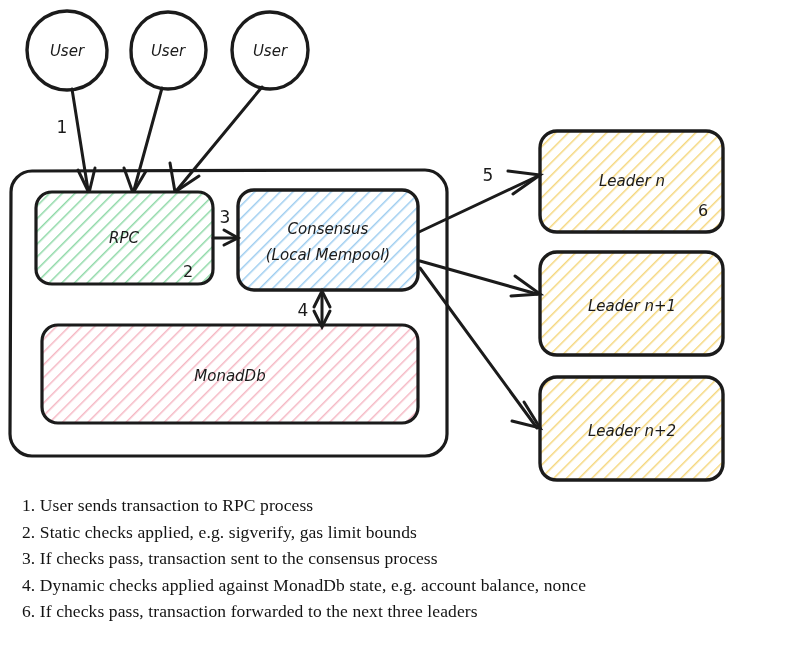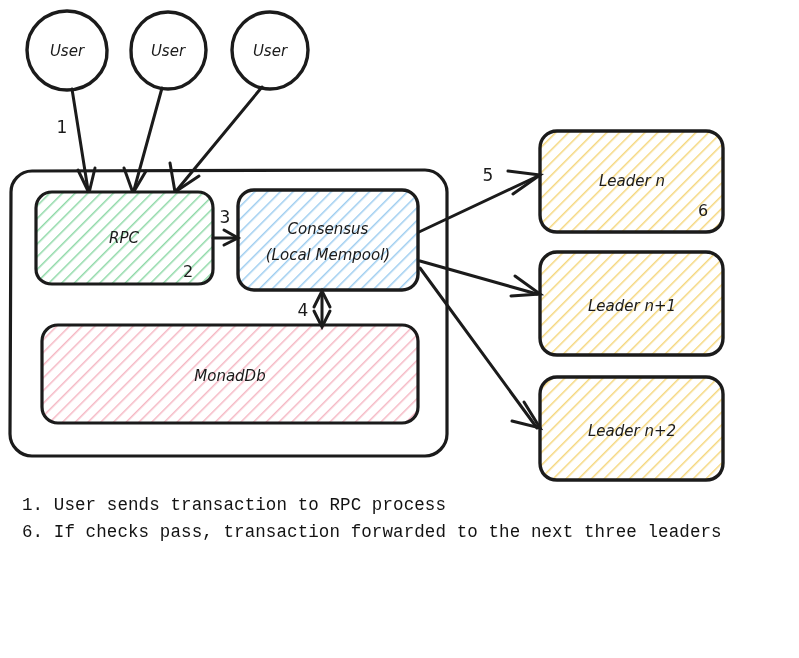--- a/index.html
+++ b/index.html
@@ -50,21 +50,21 @@
     text-anchor: middle;
     dominant-baseline: middle;
   }
   .legend {
     position: absolute;
     left: 22px;
     top: 492px;
     width: 770px;
   }
   .legend-line {
-    font-family: Liberation Mono, monospace;
+    font-family: Liberation Serif, serif;
     font-size: 17.5px;
     line-height: 26.5px;
     color: #131313;
     white-space: nowrap;
     letter-spacing: 0.1px;
   }
   .stroke-main { stroke: #1b1b1b; fill: none; }
 </style>
 </head>
 <body>
@@ -186,16 +186,19 @@
     </g>
 
     <g>
       <path class="stroke-main" stroke-width="3" stroke-linecap="round" d="M 420 268 L 537 428"></path>
       <path class="stroke-main" stroke-width="3" stroke-linecap="round" d="M 524 402 L 540 428 L 512 421"></path>
     </g>
   </svg>
 
   <div class="legend">
     <div class="legend-line">1. User sends transaction to RPC process</div>
+    <div class="legend-line">2. Static checks applied, e.g. sigverify, gas limit bounds</div>
+    <div class="legend-line">3. If checks pass, transaction sent to the consensus process</div>
+    <div class="legend-line">4. Dynamic checks applied against MonadDb state, e.g. account balance, nonce</div>
     <div class="legend-line">6. If checks pass, transaction forwarded to the next three leaders</div>
   </div>
 
 </div>
 
 </body></html>

